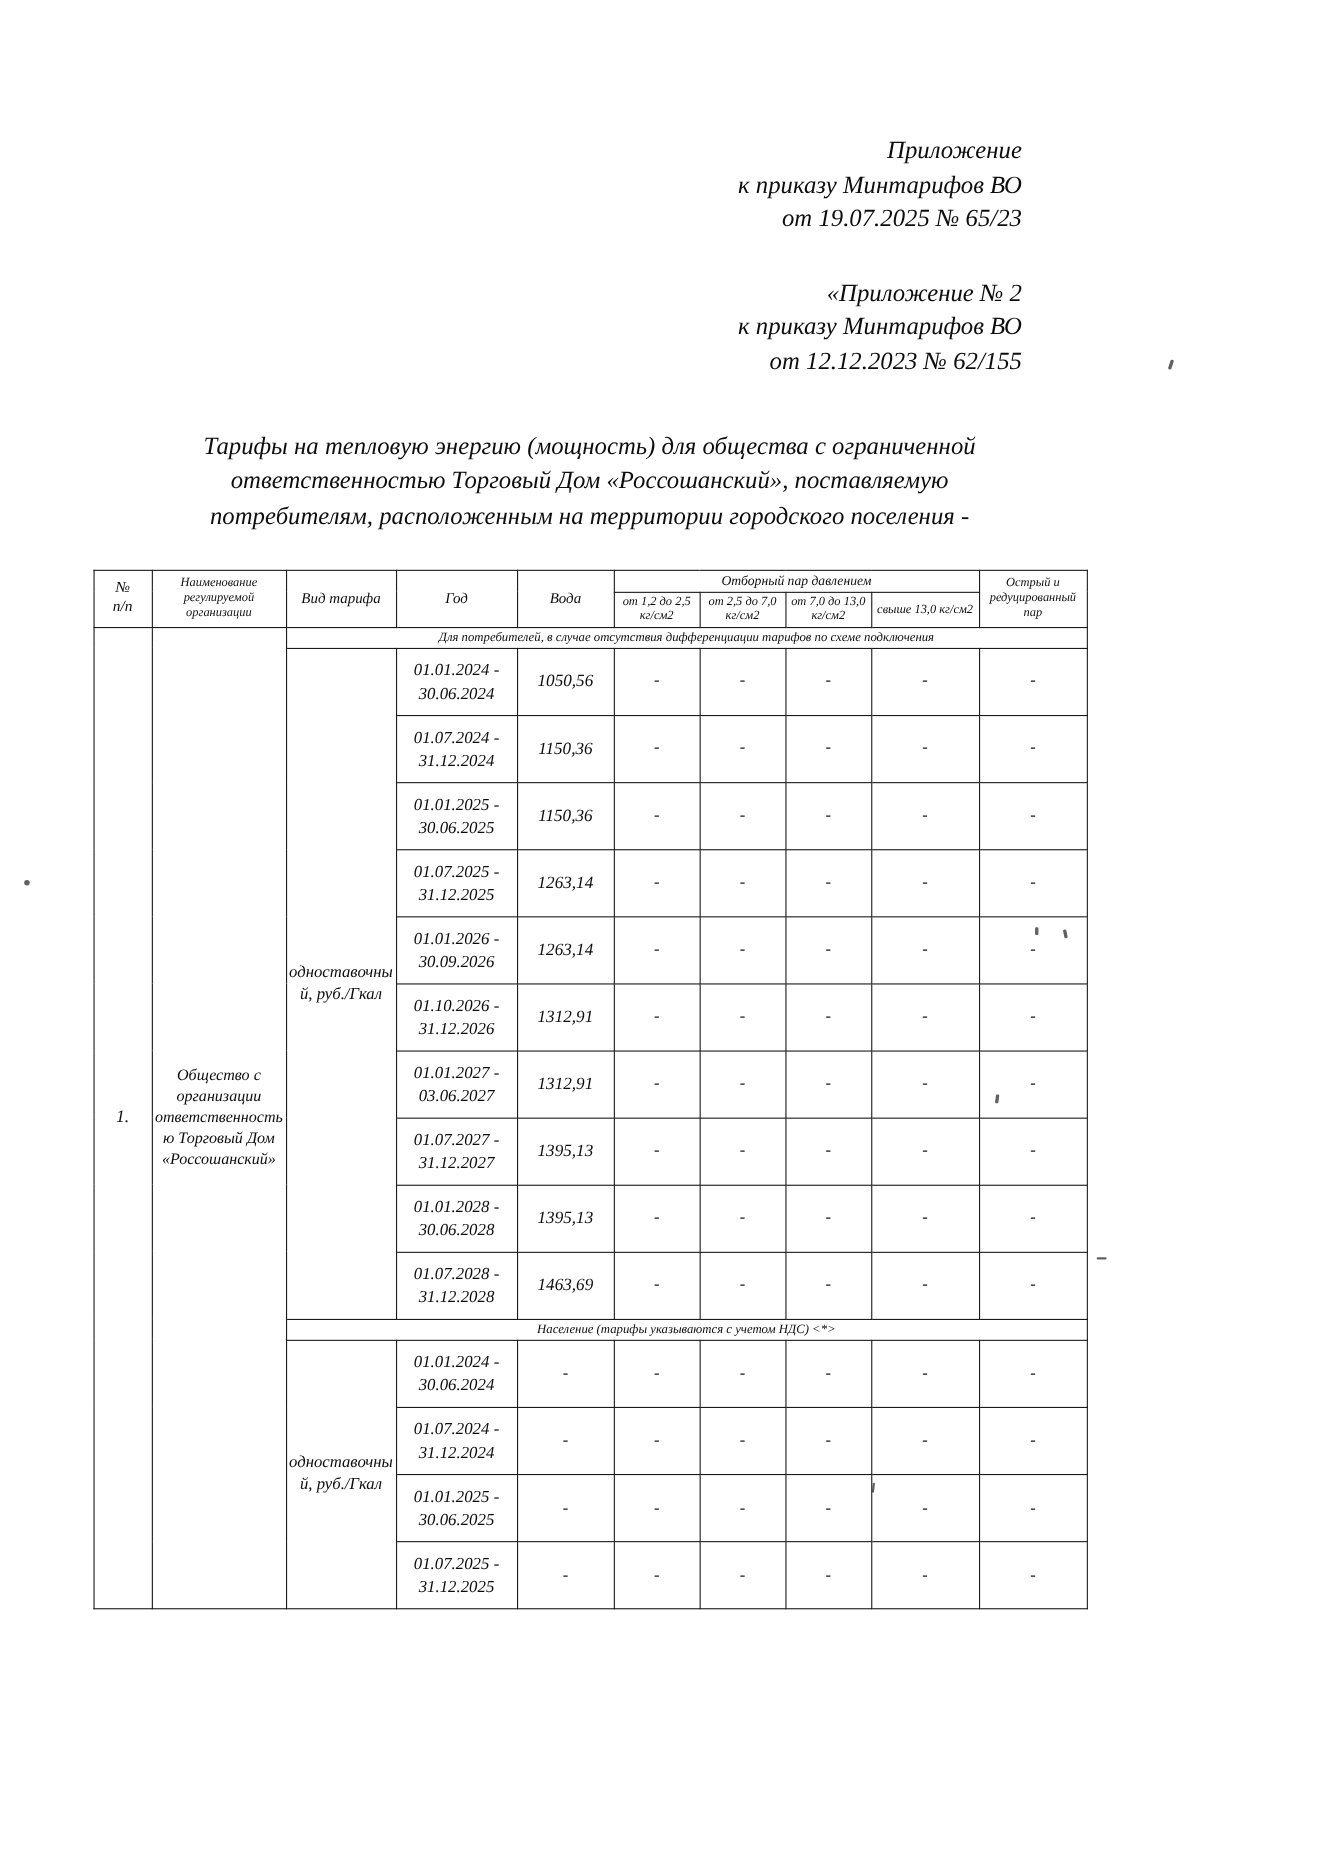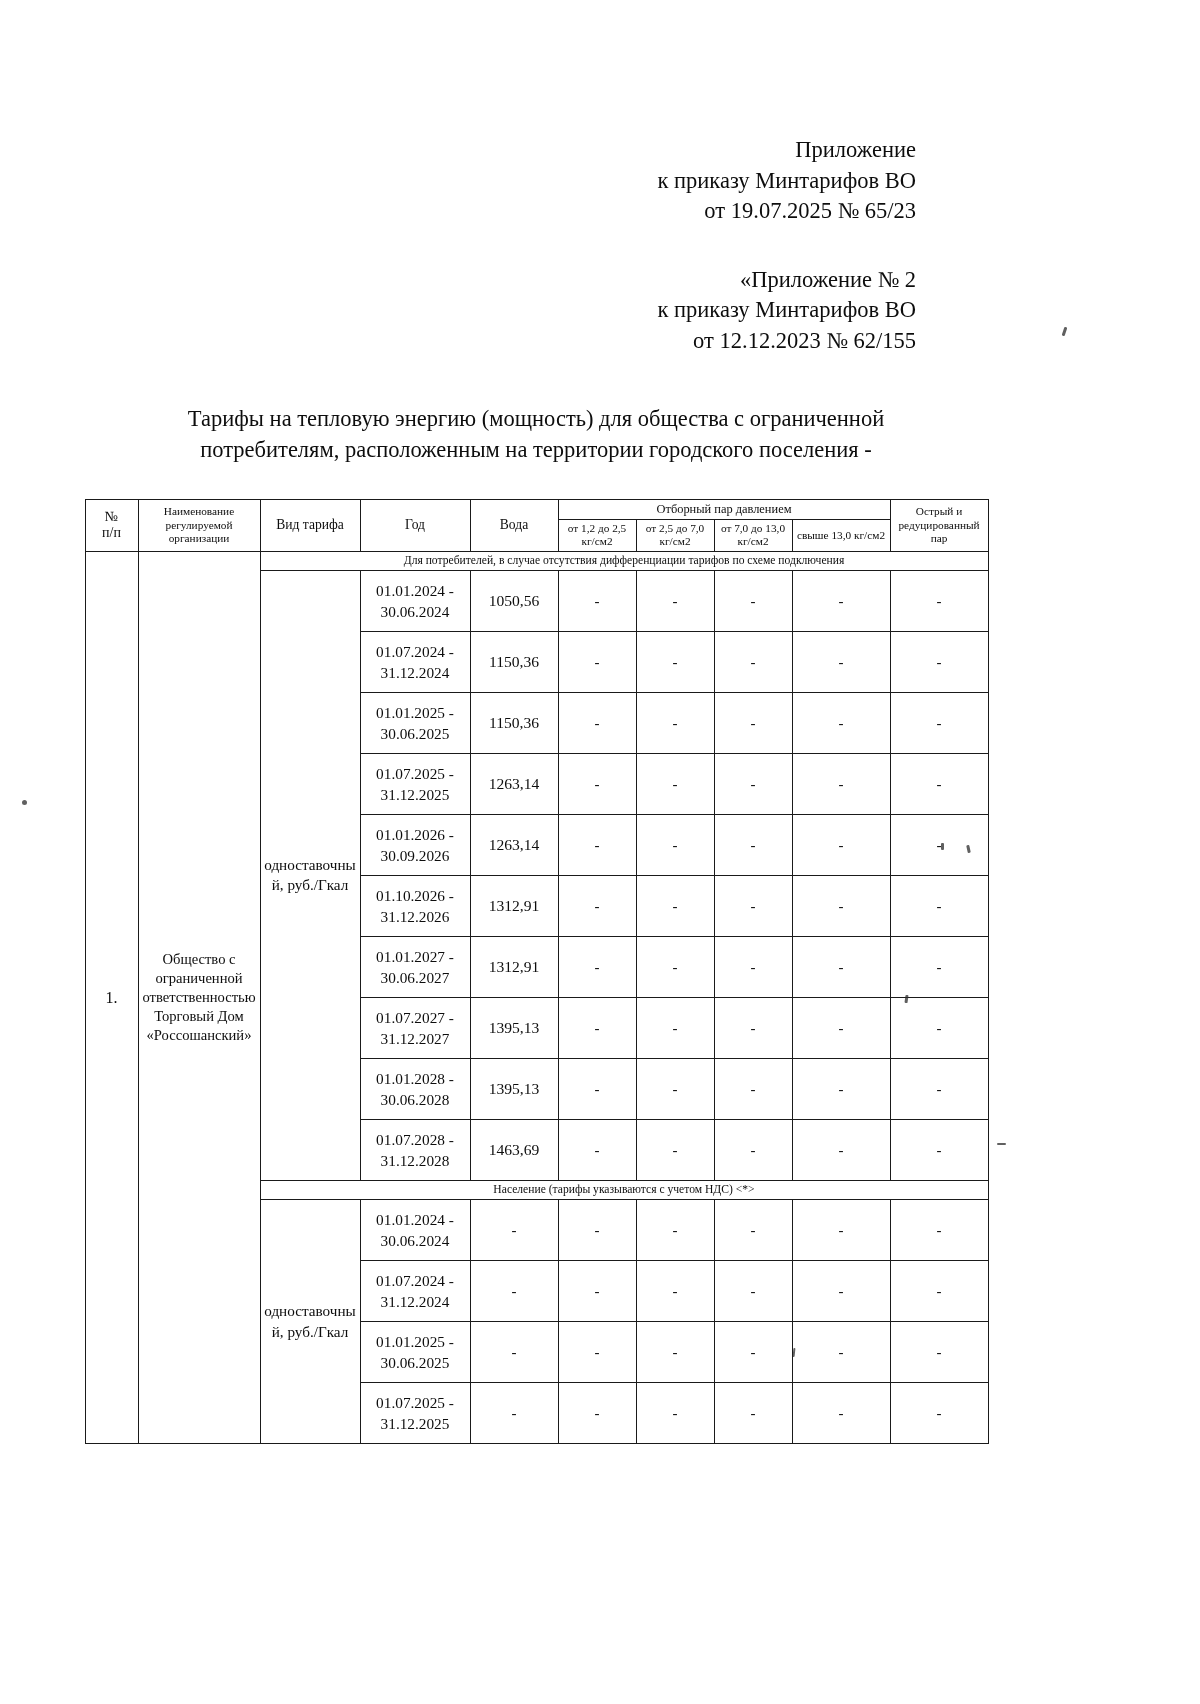--- a/index.html
+++ b/index.html
@@ -15,21 +15,22 @@
     color: #0d0d0d;
     position: relative;
     overflow: hidden;
   }
 
   .page {
     position: relative;
     width: 1072px;
     height: 1704px;
     box-sizing: border-box;
-    padding: 13px;
+    padding: 0;
+    font-style: italic;
   }
 
   
   .header-block {
     text-align: right;
     font-size: 22.5px;
     line-height: 1.36;
     padding-right: 143px;
   }
   .header-block--first {
@@ -164,20 +165,21 @@
   </div>
 
   <div class="header-block header-block--second">
     <div class="header-line">«Приложение № 2</div>
     <div class="header-line">к приказу Минтарифов ВО</div>
     <div class="header-line">от 12.12.2023 № 62/155</div>
   </div>
 
   <div class="doc-title">
     <span class="tline">Тарифы на тепловую энергию (мощность) для общества с ограниченной</span>
+    <span class="tline">ответственностью Торговый Дом «Россошанский», поставляемую</span>
     <span class="tline">потребителям, расположенным на территории городского поселения -</span>
   </div>
 
   <div class="table-wrap">
     <table class="tariff">
       <colgroup>
         <col class="c-num">
           <col class="c-org">
           <col class="c-kind">
           <col class="c-year">
@@ -207,21 +209,21 @@
           <th class="th-small">от 2,5 до 7,0 кг/см2</th>
           <th class="th-small">от 7,0 до 13,0 кг/см2</th>
           <th class="th-small">свыше 13,0 кг/см2</th>
         </tr>
       </thead>
 
       <tbody>
 
         <tr>
           <td rowspan="16" class="num-cell">1.</td>
-          <td rowspan="16" class="org-cell">Общество с ограниченной ответственностью Торговый Дом «Россошанский»</td>
+          <td rowspan="16" class="org-cell">Общество с организации ответственностью Торговый Дом «Россошанский»</td>
           <td colspan="8" class="banner">Для потребителей, в случае отсутствия дифференциации тарифов по схеме подключения</td>
         </tr>
 
         <tr class="data">
           <td rowspan="10" class="kind-cell">одноставочный, руб./Гкал</td>
           <td class="year-cell">01.01.2024 - 30.06.2024</td>
           <td class="val-cell">1050,56</td>
           <td class="dash">-</td>
           <td class="dash">-</td>
           <td class="dash">-</td>
@@ -267,21 +269,21 @@
         <tr class="data">
           <td class="year-cell">01.10.2026 - 31.12.2026</td>
           <td class="val-cell">1312,91</td>
           <td class="dash">-</td>
           <td class="dash">-</td>
           <td class="dash">-</td>
           <td class="dash">-</td>
           <td class="dash">-</td>
         </tr>
         <tr class="data">
-          <td class="year-cell">01.01.2027 - 30.06.2027</td>
+          <td class="year-cell">01.01.2027 - 03.06.2027</td>
           <td class="val-cell">1312,91</td>
           <td class="dash">-</td>
           <td class="dash">-</td>
           <td class="dash">-</td>
           <td class="dash">-</td>
           <td class="dash">-</td>
         </tr>
         <tr class="data">
           <td class="year-cell">01.07.2027 - 31.12.2027</td>
           <td class="val-cell">1395,13</td>

